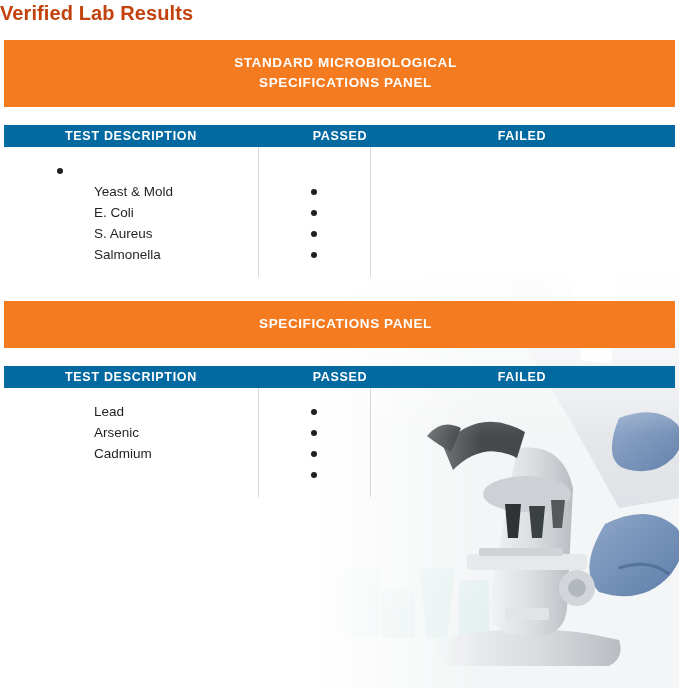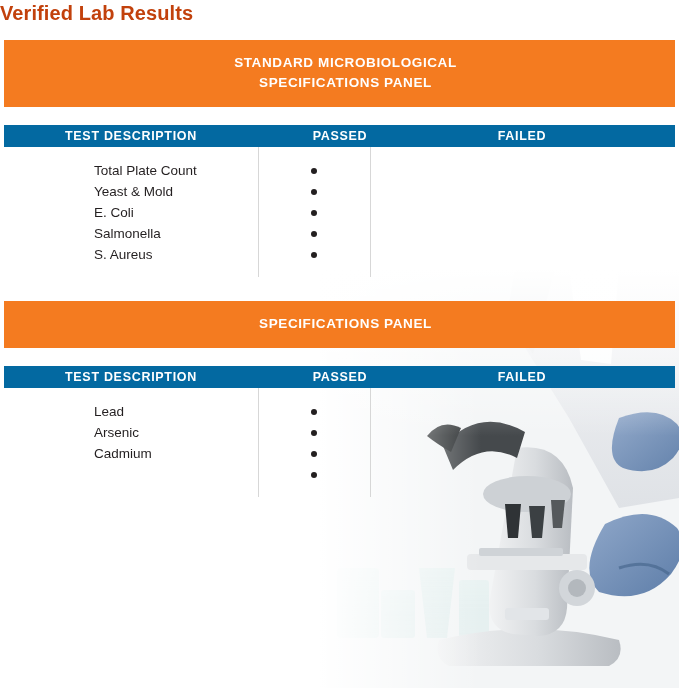--- a/index.html
+++ b/index.html
@@ -230,21 +230,20 @@
       <span class="c-fail">FAILED</span>
     </div>
 
     <div class="rows-area">
       <div class="vrule v1"></div>
       <div class="vrule v2"></div>
 
       <div class="rows-pad-top"></div>
 
       <div class="data-row">
-        <span class="c-desc">Total Plate Count</span>
         <span class="c-pass">
             <span class="dot"></span>
           </span>
         <span class="c-fail">
             <span class="dot empty"></span>
           </span>
       </div>
       <div class="data-row">
         <span class="c-desc">Yeast &amp; Mold</span>
         <span class="c-pass">
@@ -257,30 +256,30 @@
       <div class="data-row">
         <span class="c-desc">E. Coli</span>
         <span class="c-pass">
             <span class="dot"></span>
           </span>
         <span class="c-fail">
             <span class="dot empty"></span>
           </span>
       </div>
       <div class="data-row">
+        <span class="c-desc">S. Aureus</span>
+        <span class="c-pass">
+            <span class="dot"></span>
+          </span>
+        <span class="c-fail">
+            <span class="dot empty"></span>
+          </span>
+      </div>
+      <div class="data-row">
         <span class="c-desc">Salmonella</span>
-        <span class="c-pass">
-            <span class="dot"></span>
-          </span>
-        <span class="c-fail">
-            <span class="dot empty"></span>
-          </span>
-      </div>
-      <div class="data-row">
-        <span class="c-desc">S. Aureus</span>
         <span class="c-pass">
             <span class="dot"></span>
           </span>
         <span class="c-fail">
             <span class="dot empty"></span>
           </span>
       </div>
 
       <div class="rows-pad-bottom"></div>
     </div>

